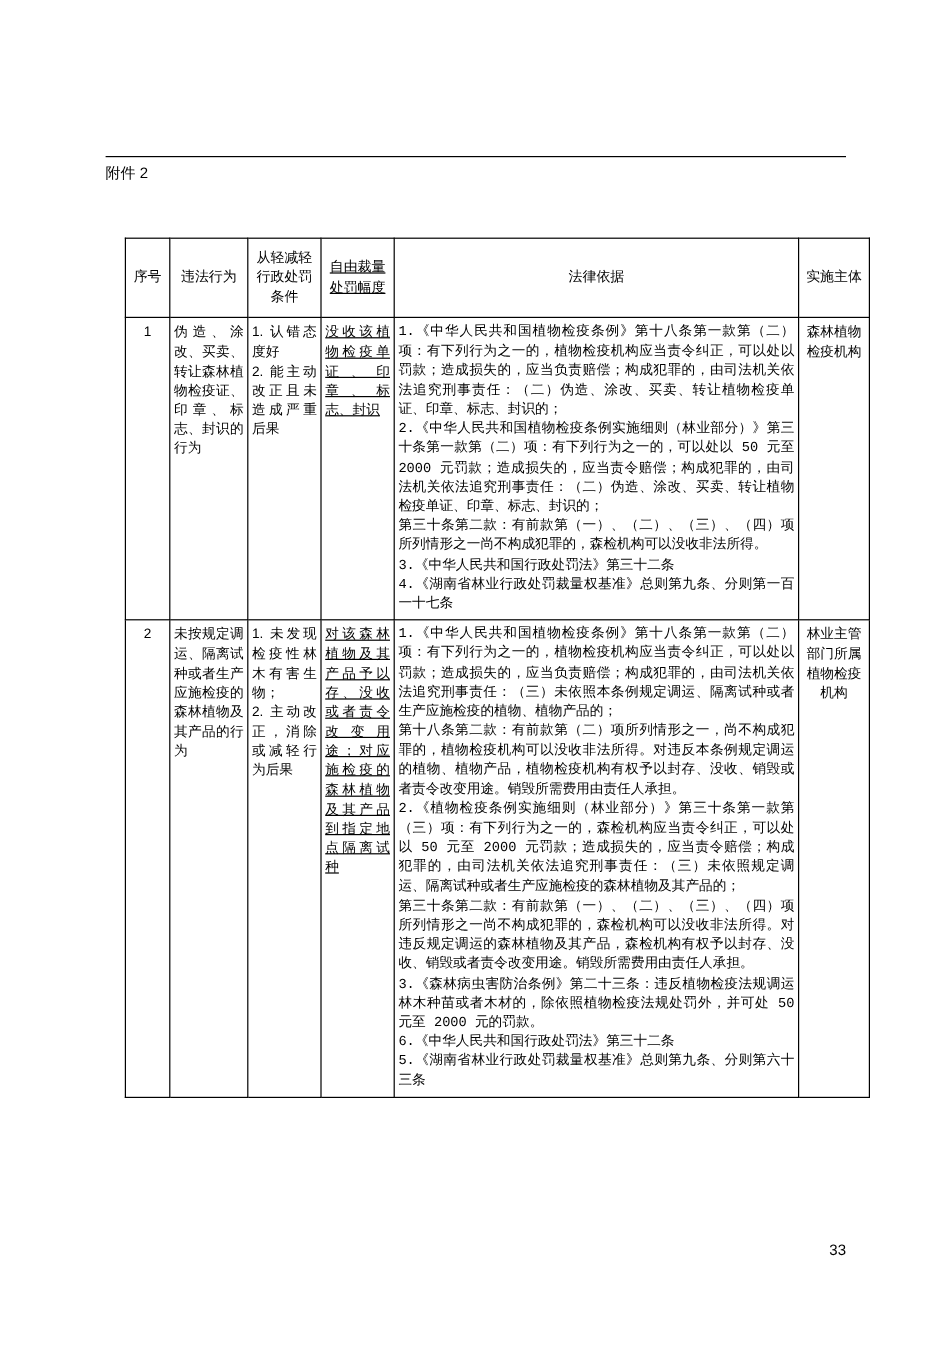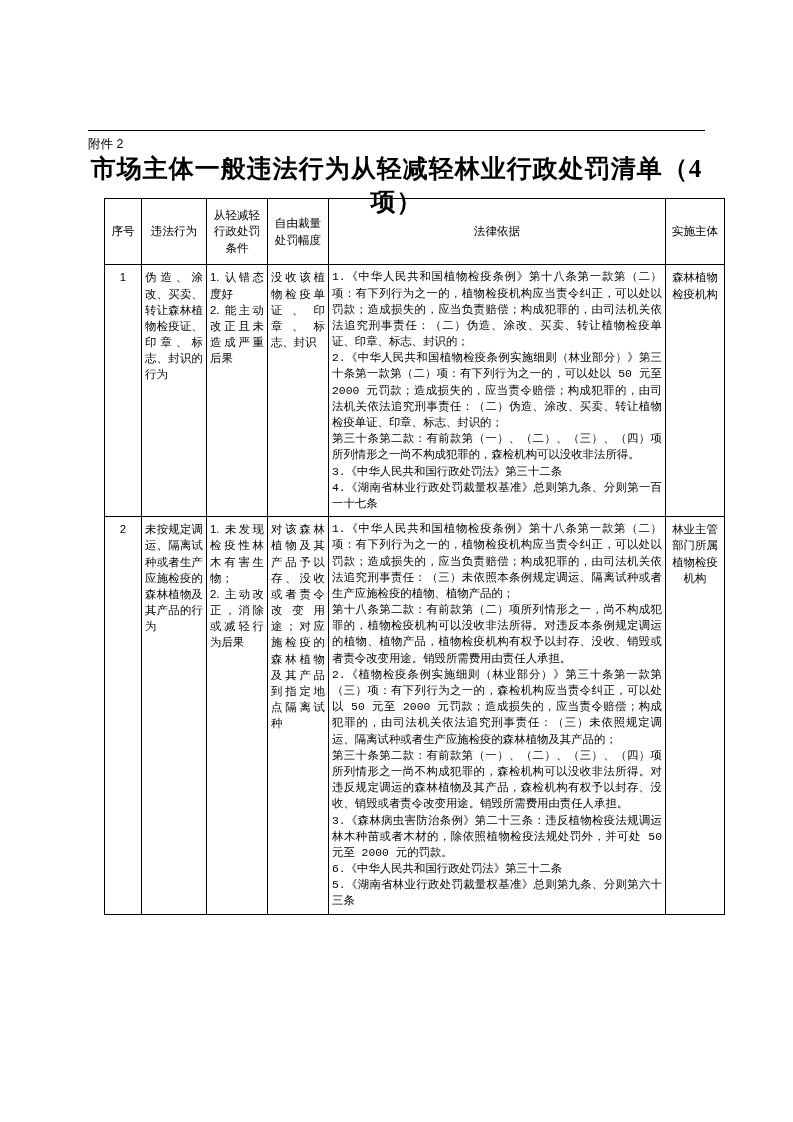--- a/index.html
+++ b/index.html
@@ -78,21 +78,21 @@
   }
   table.main thead td {
     text-align: center;
     vertical-align: middle;
     font-size: 11.6px;
     padding: 8px 3px;
   }
   .c-no { width: 30px; text-align: center; vertical-align: middle; }
   .c-act { width: 58px; margin-left: 20px; }
   .c-cond { width: 54px; }
-  .c-amt { width: 54px; }
+  .c-amt { width: 54px; text-decoration: underline; }
   .c-law { width: 330px; }
   .c-org { width: 52px; }
   td.center-mid {
     text-align: center;
     vertical-align: middle;
   }
   td.just {
     text-align: justify;
     text-justify: inter-ideograph;
   }
@@ -111,21 +111,20 @@
     font-family: "Liberation Sans", "DejaVu Sans", sans-serif;
   }
 </style>
 </head>
 <body>
 
 <div class="page">
 
   <div class="header-rule"></div>
   <div class="attachment-label">附件 2</div>
-  <div class="doc-title">市场主体一般违法行为从轻减轻林业行政处罚清单（4 项）</div>
 
   <table class="main">
     <thead>
       <tr>
         <td class="c-no">序号</td>
         <td class="c-act">违法行为</td>
         <td class="c-cond">从轻减轻行政处罚条件</td>
         <td class="c-amt">自由裁量处罚幅度</td>
         <td class="c-law">法律依据</td>
         <td class="c-org">实施主体</td>
@@ -160,14 +159,15 @@
           <div class="law-item">第三十条第二款：有前款第（一）、（二）、（三）、（四）项所列情形之一尚不构成犯罪的，森检机构可以没收非法所得。对违反规定调运的森林植物及其产品，森检机构有权予以封存、没收、销毁或者责令改变用途。销毁所需费用由责任人承担。</div>
           <div class="law-item">3.《森林病虫害防治条例》第二十三条：违反植物检疫法规调运林木种苗或者木材的，除依照植物检疫法规处罚外，并可处 50 元至 2000 元的罚款。</div>
           <div class="law-item">6.《中华人民共和国行政处罚法》第三十二条</div>
           <div class="law-item">5.《湖南省林业行政处罚裁量权基准》总则第九条、分则第六十三条</div>
         </td>
         <td class="c-org center-mid">林业主管部门所属植物检疫机构</td>
       </tr>
     </tbody>
   </table>
 
+  <div class="page-num">33</div>
 
 </div>
 
 </body></html>

